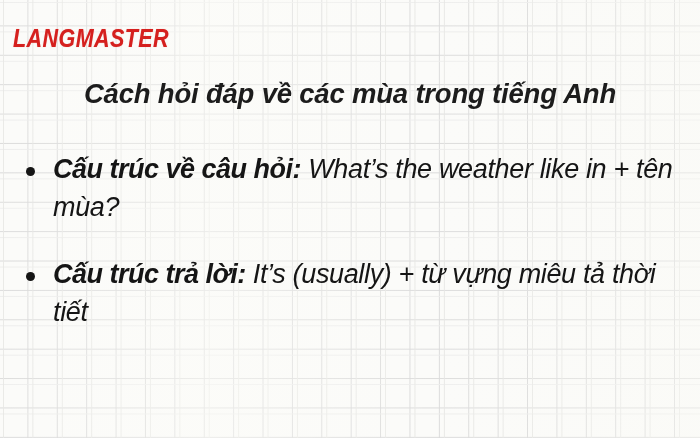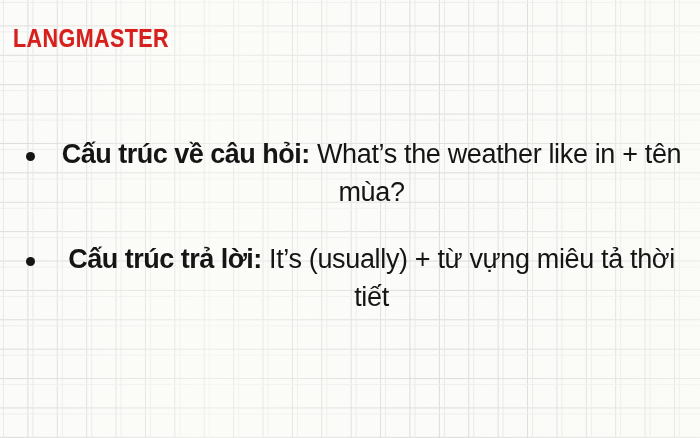--- a/index.html
+++ b/index.html
@@ -14,20 +14,21 @@
     background: #fafaf8;
   }
 
   #slide {
     position: relative;
     width: 700px;
     height: 438px;
     box-sizing: border-box;
     background-color: #fbfbf9;
     overflow: hidden;
+    font-style: italic;
   }
 
   
   #grid-a, #grid-b {
     position: absolute;
     left: 0; top: 0; right: 0; bottom: 0;
     pointer-events: none;
   }
   #grid-a {
     background-image:
@@ -94,22 +95,21 @@
     letter-spacing: -.2px;
     padding: 0 26px;
     box-sizing: border-box;
     white-space: nowrap;
   }
 
   #bullet-list {
     position: absolute;
     left: 26px;
     right: 10px;
-    top: 135px;
-    text-align: center;
+    top: 150px;
   }
 
   .bullet-row {
     display: flex;
     align-items: flex-start;
     margin-bottom: 28px;
   }
   .bullet-row:last-child { margin-bottom: 11px; }
 
   .bullet-dot {
@@ -146,20 +146,21 @@
 <div id="slide">
 
   <div id="grid-a"></div>
   <div id="grid-b"></div>
   <div id="paper-tone"></div>
 
   <div id="content">
 
     <div id="brand-logo">LANGMASTER</div>
 
+    <div id="page-title">Cách hỏi đáp về các mùa trong tiếng Anh</div>
 
     <div id="bullet-list">
 
       <div class="bullet-row">
         <span class="bullet-dot"></span>
         <div class="bullet-text">
           <span class="bullet-label">Cấu trúc về câu hỏi:</span><span class="bullet-body"> What’s the weather like in + tên mùa?</span>
         </div>
       </div>
 

